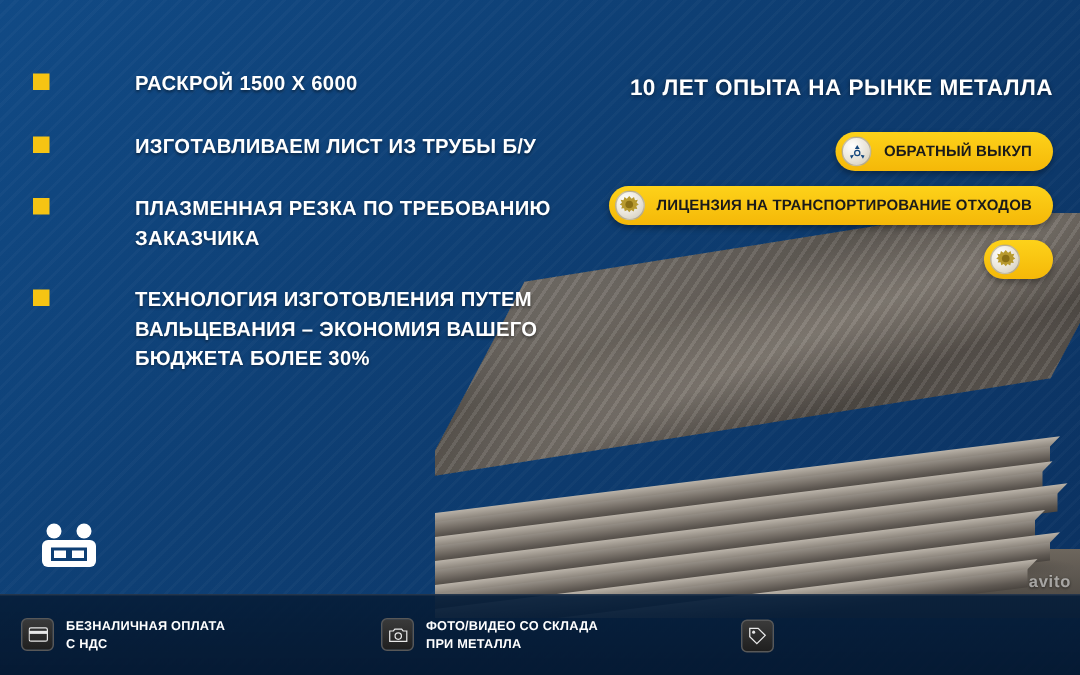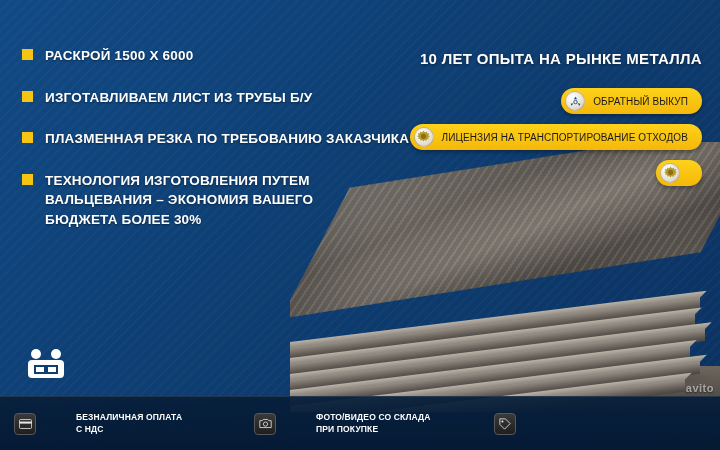--- a/index.html
+++ b/index.html
@@ -83,20 +83,21 @@
   .left-list {
     position: absolute;
     left: 22px; top: 46px;
     width: 400px;
     z-index: 5;
   }
   .feat {
     display: flex;
     align-items: flex-start;
     margin-bottom: 22px;
+    gap: 45px;
   }
   .feat .bullet {
     width: 11px; height: 11px;
     background: #f6c413;
     margin-top: 3px;
     margin-right: 12px;
     flex: 0 0 auto;
   }
   .feat .txt {
     color: #ffffff;
@@ -142,21 +143,21 @@
     background: radial-gradient(circle at 35% 30%, #ffffff 0%, #e9e4d8 55%, #cbc5b5 100%);
     margin-right: 8px;
     flex: 0 0 auto;
     display: flex; align-items: center; justify-content: center;
     border: 1px solid rgba(120,100,40,0.35);
   }
   .badge .emb svg { display: block; }
   .badge .blabel {
     color: #1a1a1a;
     font-size: 10px;
-    font-weight: normal;
+    font-weight: bold;
     white-space: nowrap;
     letter-spacing: 0.1px;
   }
 
   
   .logo {
     position: absolute;
     left: 26px; bottom: 68px;
     z-index: 7;
     display: flex;
@@ -182,24 +183,23 @@
     left: 0; right: 0; bottom: 0;
     height: 54px;
     background: linear-gradient(180deg, rgba(6,30,58,0.92) 0%, rgba(5,25,50,0.97) 100%);
     border-top: 1px solid rgba(255,255,255,0.12);
     display: flex;
     align-items: center;
     z-index: 8;
   }
   .bitem {
     display: flex;
-    align-items: flex-end;
+    align-items: flex-start;
     padding-left: 14px;
     flex: 1 1 0;
-    gap: 32px;
   }
   .bitem .bicon {
     width: 22px; height: 22px;
     border-radius: 4px;
     background: linear-gradient(180deg, #3a3a3a 0%, #1f1f1f 100%);
     border: 1px solid #585858;
     margin-right: 8px;
     flex: 0 0 auto;
     display: flex; align-items: center; justify-content: center;
   }
@@ -339,21 +339,21 @@
     </div>
     <div class="bitem">
       <span class="bicon">
         <svg width="13" height="11" viewBox="0 0 16 13">
             <path d="M1 3h3l1.2-1.5h5.6L12 3h3v8.5H1z" fill="none" stroke="#e8e8e8"></path>
             <circle cx="8" cy="7.2" r="2.6" fill="none" stroke="#e8e8e8"></circle>
           </svg>
       </span>
       <span class="btxt">
         <span>ФОТО/ВИДЕО СО СКЛАДА</span><br>
-        <span>ПРИ ПОКУПКЕ</span>
+        <span>ПРИ МЕТАЛЛА</span>
       </span>
     </div>
     <div class="bitem">
       <span class="bicon">
         <svg width="12" height="12" viewBox="0 0 14 14">
             <path d="M1 7.5V1h6.5l5.5 5.5-6.5 6.5z" fill="none" stroke="#e8e8e8"></path>
             <circle cx="4" cy="4" r="1.2" fill="#e8e8e8"></circle>
           </svg>
       </span>
     </div>

